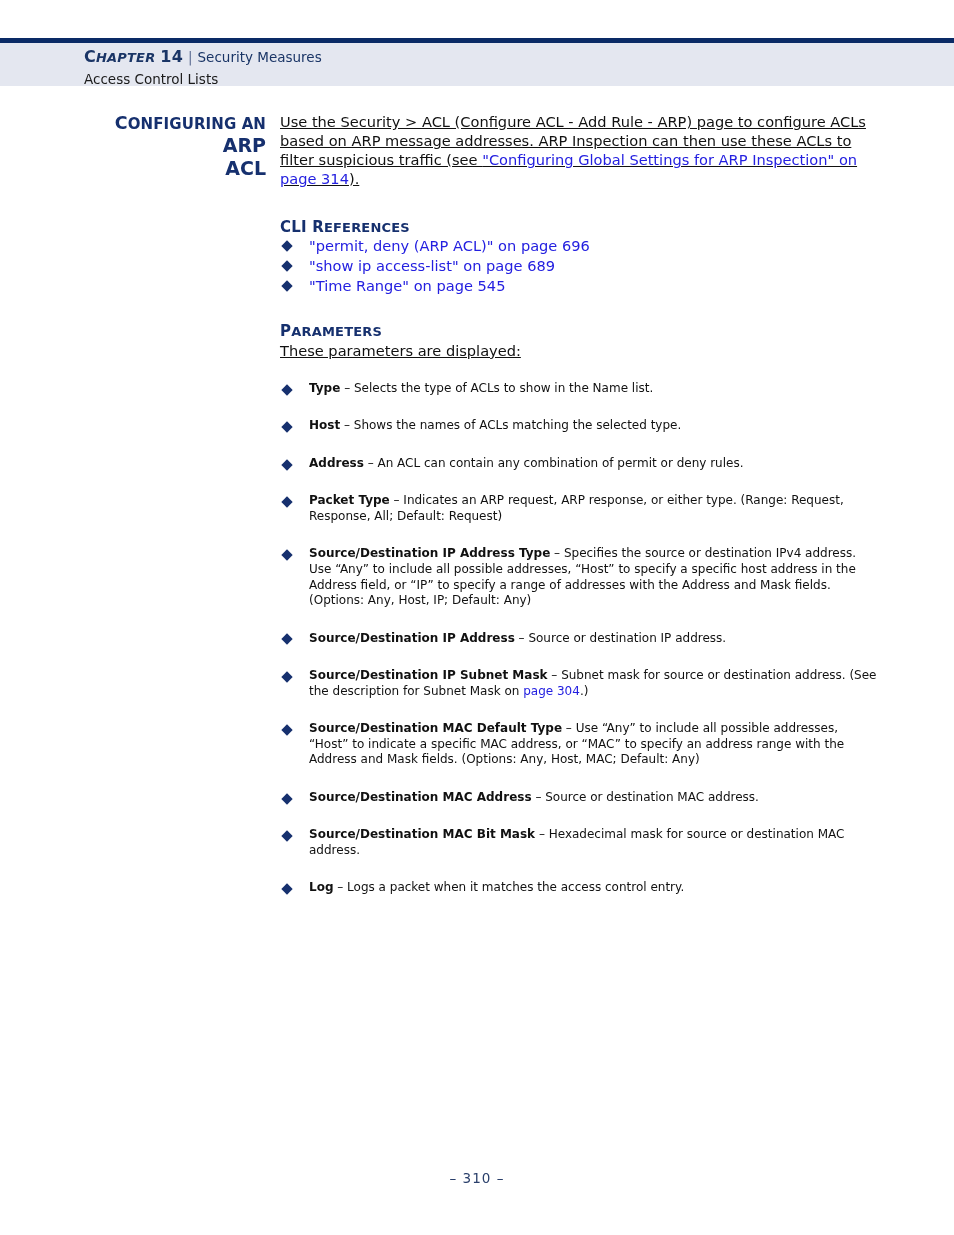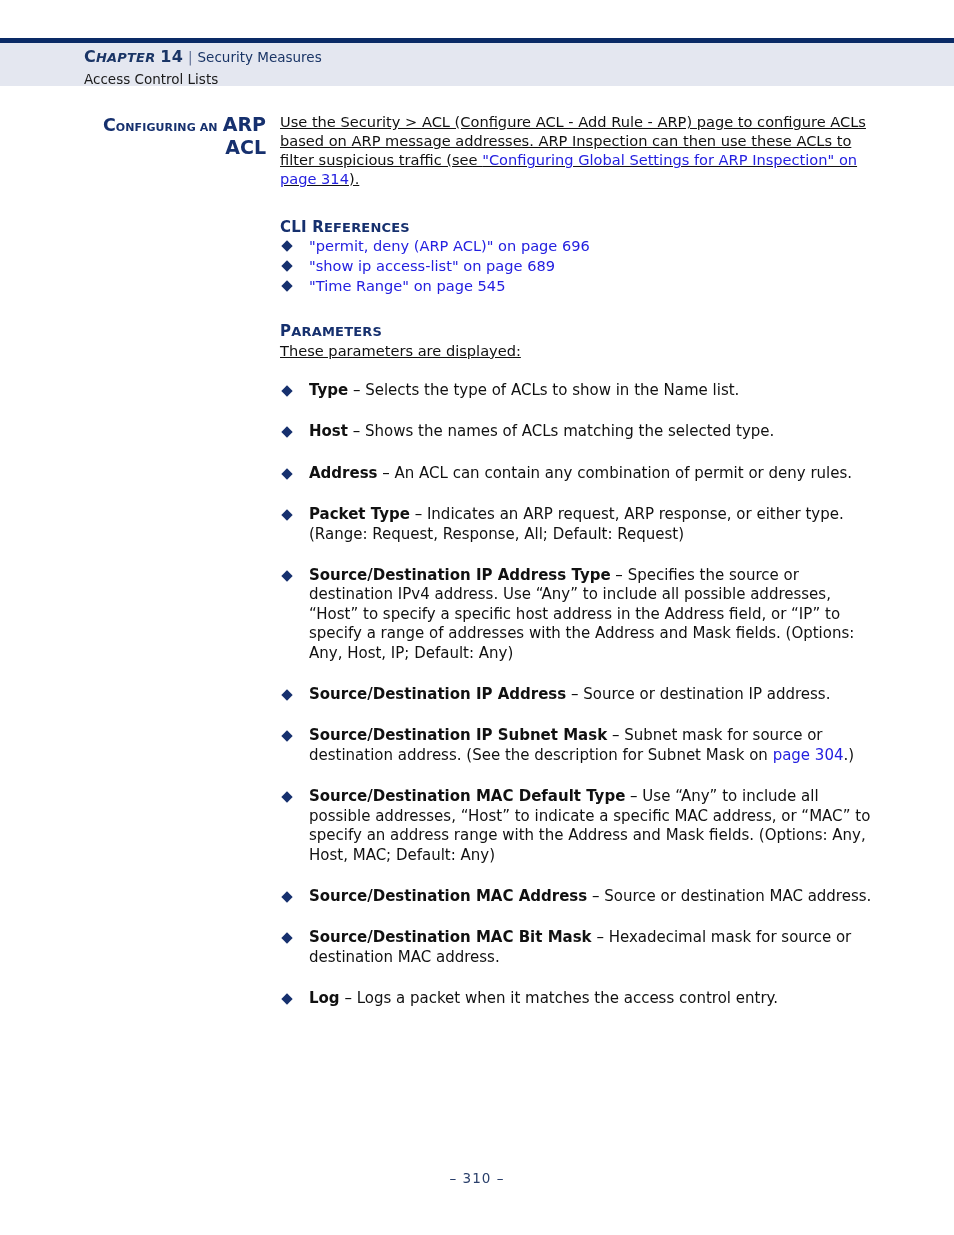--- a/index.html
+++ b/index.html
@@ -90,21 +90,21 @@
   }
   .sec-head-block .sc-main {
     font-weight: bold;
     font-size: 15px;
     letter-spacing: 0.1px;
   }
   .sec-head-block .sc-main .cap {
     font-size: 17.5px;
   }
   .sec-head-block .sc-main .sml {
-    font-size: 11px;
+    font-size: 15px;
   }
   .sec-head-block .big {
     font-size: 19px;
     font-weight: bold;
   }
 
   .body-col {
     position: absolute;
     left: 280px;
     top: 0px;
@@ -136,21 +136,21 @@
 
   
   ul.bullets {
     list-style: none;
     margin: 0;
     padding: 0;
   }
   ul.bullets li {
     position: relative;
     padding-left: 29px;
-    font-size: 15px;
+    font-size: 12px;
     line-height: 1.295;
     color: #111111;
   }
   ul.bullets li .dia {
     position: absolute;
     left: 3px;
     top: 0.40em;
     width: 8px;
     height: 8px;
     background: #16306e;

